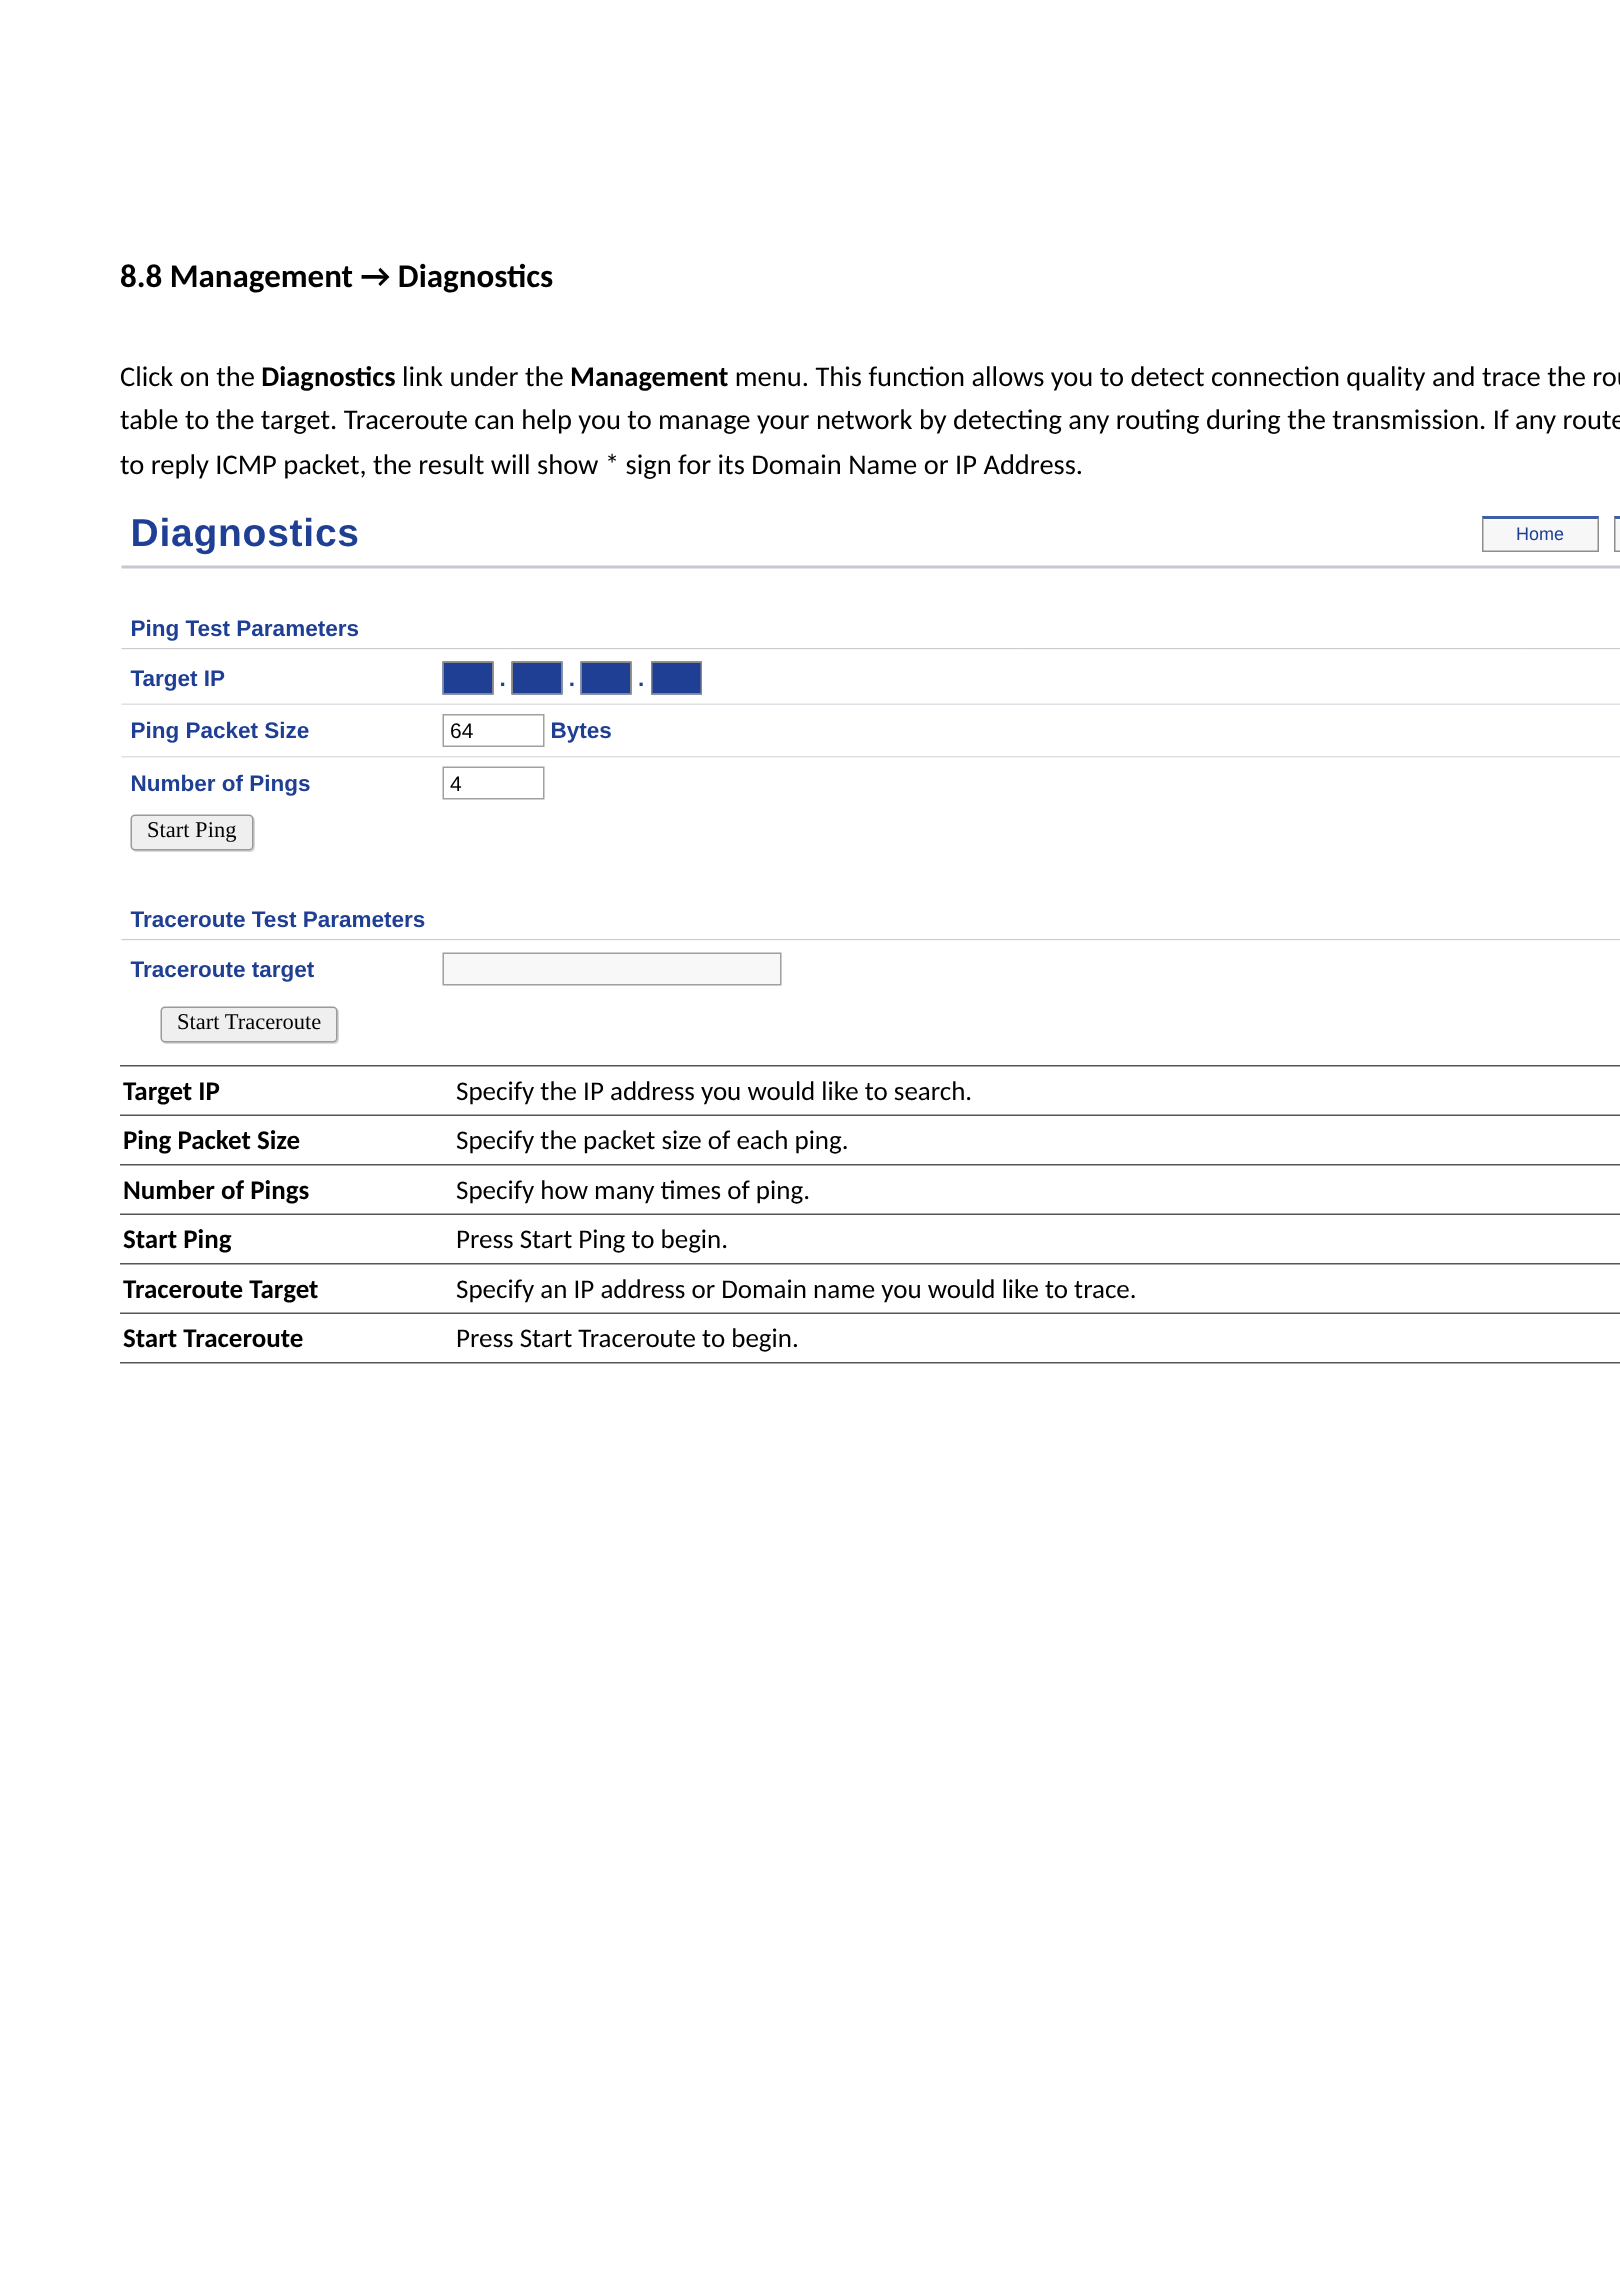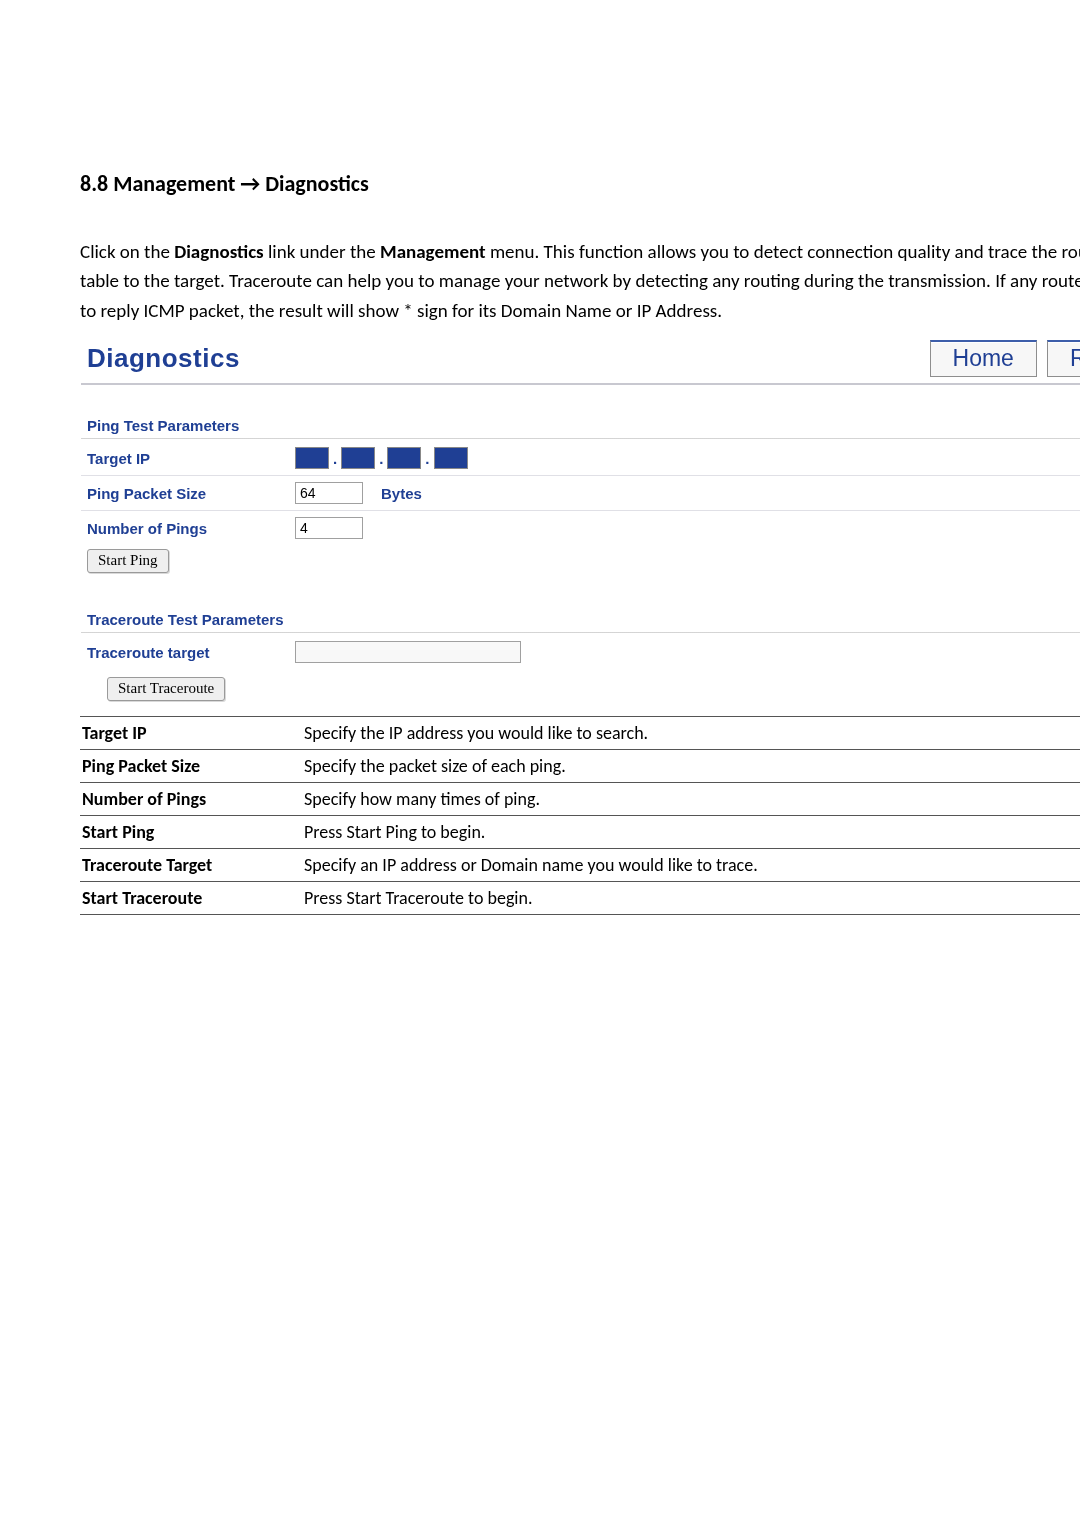--- a/index.html
+++ b/index.html
@@ -38,21 +38,21 @@
   .panel-title {
     font-family: Arial, sans-serif;
     font-size: 26px;
     font-weight: bold;
     color: #1f3f94;
     letter-spacing: 0.5px;
   }
   .panel-buttons { display: flex; gap: 10px; }
   .panel-btn {
     font-family: Arial, sans-serif;
-    font-size: 23px;
+    font-size: 12px;
     color: #1f3f94;
     background: #f7f7f7;
     border: 1px solid #8e8e8e;
     border-top: 2px solid #3d5eaa;
     padding: 3px 22px 4px;
     box-shadow: inset 0 1px 0 #fff;
     cursor: pointer;
   }
   .subheading {
     font-family: Arial, sans-serif;
@@ -84,21 +84,21 @@
     color: #1f3f94;
   }
   .param-cell {
     display: flex;
     align-items: center;
     gap: 4px;
     font-family: Arial, sans-serif;
     font-size: 15px;
     color: #1f3f94;
   }
-  .param-cell .unit { font-weight: bold; margin-left: 14px; }
+  .param-cell .unit { font-weight: bold; }
   .ip-octet {
     width: 34px;
     height: 22px;
     background: #1f3f94;
     border: 1px solid #888;
     color: #fff;
     font-size: 13px;
     padding: 0 2px;
     box-sizing: border-box;
   }

